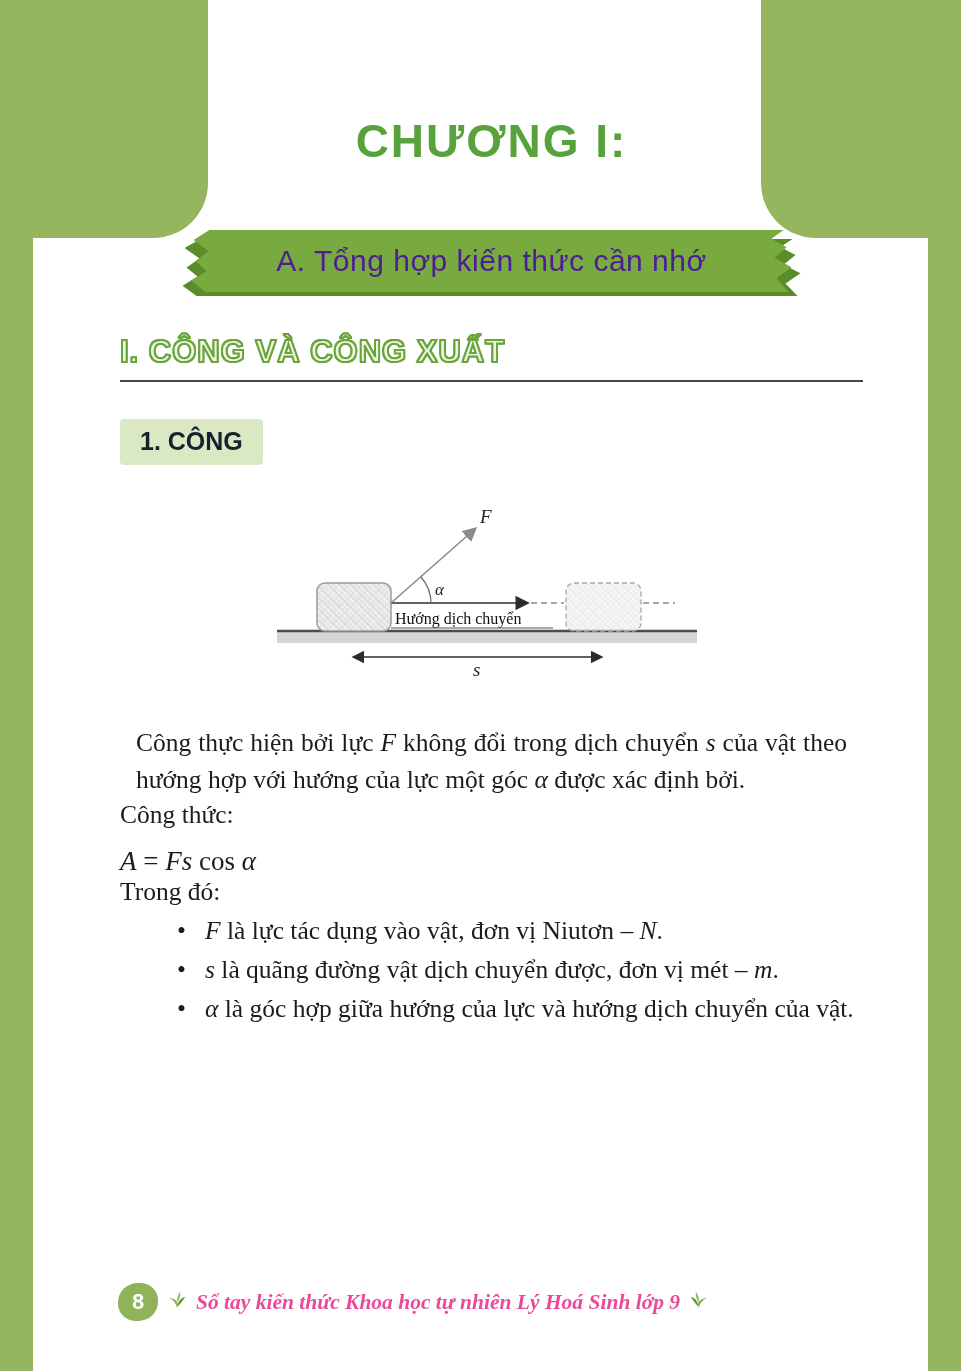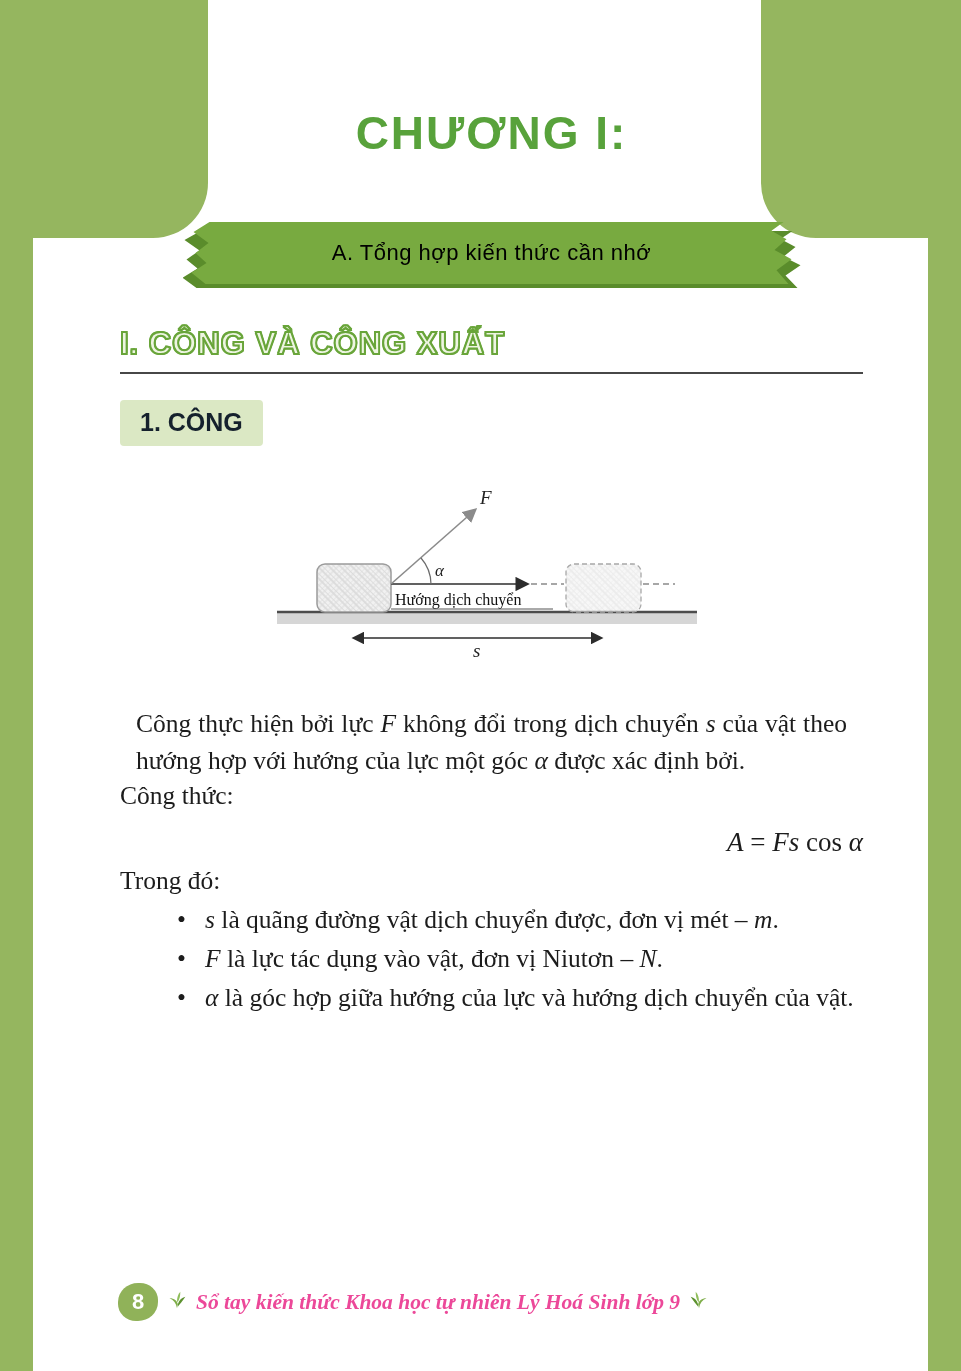--- a/index.html
+++ b/index.html
@@ -8,60 +8,60 @@
     background:#ffffff; color:#1c1c1c;
     font-family:"Liberation Serif", serif;
   }
   
   .strip { position:absolute; top:0; bottom:0; width:33px; background:#95b65f; z-index:1; }
   .strip.left { left:0; } .strip.right { right:0; }
   .corner { position:absolute; top:0; background:#95b65f; z-index:1; }
   .corner.tl { left:0; width:208px; height:238px; border-bottom-right-radius:55px; }
   .corner.tr { right:0; width:200px; height:238px; border-bottom-left-radius:55px; }
 
-  .content { position:relative; z-index:2; padding:0 98px 0 120px; }
+  .content { position:relative; z-index:2; padding:8px 98px 0 120px; }
 
   .chapter { padding-top:106px; text-align:center; font-family:"Liberation Sans", sans-serif;
     font-weight:bold; color:#58a23b; }
   .chapter-line1 { font-size:46px; letter-spacing:2px; }
   .chapter-line2 { font-size:48px; letter-spacing:2px; margin-top:16px; }
 
   .banner-wrap { position:relative; width:600px; height:62px; margin:62px auto 0; }
   .banner-back { position:absolute; left:-9px; right:-9px; top:9px; bottom:-4px; background:#5a8c2b;
     clip-path:polygon(18px 0%, calc(100% - 8px) 0%, calc(100% - 20px) 14%, calc(100% - 5px) 28%,
       calc(100% - 17px) 45%, 100% 60%, calc(100% - 15px) 78%, calc(100% - 3px) 100%,
       14px 100%, 0% 82%, 15px 66%, 4px 50%, 17px 34%, 2px 16%); }
-  .banner { position:absolute; inset:0; background:#78aa40; color:#000000;
-    font-family:"Liberation Sans", sans-serif; font-size:22px; line-height:62px; text-align:center;
+  .banner { position:absolute; inset:0; background:#78aa40; color:#4c1d95;
+    font-family:"Liberation Sans", sans-serif; font-size:30px; line-height:62px; text-align:center;
     letter-spacing:0.5px;
     clip-path:polygon(18px 0%, calc(100% - 8px) 0%, calc(100% - 20px) 14%, calc(100% - 5px) 28%,
       calc(100% - 17px) 45%, 100% 60%, calc(100% - 15px) 78%, calc(100% - 3px) 100%,
       14px 100%, 0% 82%, 15px 66%, 4px 50%, 17px 34%, 2px 16%); }
 
-  .section-heading { margin:42px 0 0; padding-bottom:10px;
+  .section-heading { margin:42px 0 11px; padding-bottom:10px;
     font-family:"Liberation Sans", sans-serif; font-size:31px; font-weight:700; letter-spacing:1px;
     color:#eef5e2; -webkit-text-stroke:1.8px #69a53a;
     text-shadow:-1px -1px 0 #69a53a, 1px -1px 0 #69a53a, -1px 1px 0 #69a53a, 1px 1px 0 #69a53a;
     border-bottom:2px solid #474747; }
 
   .badge { display:inline-block; margin-top:26px; background:#dbe8c4; color:#15212d;
     font-family:"Liberation Sans", sans-serif; font-weight:700; font-size:25px;
     padding:8px 20px 9px; border-radius:4px; }
 
   figure { margin:40px 0 0; text-align:center; }
   figcaption { margin-top:24px; font-size:24.5px; }
 
   .svg-math { font-family:"Liberation Serif", serif; font-style:italic; font-size:19px; fill:#222; }
   .svg-math.small { font-size:17px; }
   .svg-serif { font-family:"Liberation Serif", serif; font-size:16px; fill:#111; }
 
   .para { margin:36px 16px 0; font-size:25.5px; line-height:1.44; text-align:justify; }
   .plabel { margin:2px 0 16px; font-size:25.5px; }
-  .formula { margin:16px 0 0; text-align:right; font-size:27px; }
-  .legend { margin:8px 0 0; font-size:25.5px; }
+  .formula { margin:16px 0 0; text-align:left; font-size:27px; }
+  .legend { margin:0 0 0; font-size:25.5px; }
   ul.bullets { list-style:none; margin:6px 0 0; padding:0; font-size:25.5px; line-height:1.44;
     text-align:justify; }
   ul.bullets li { position:relative; padding-left:85px; margin-top:2px; }
   ul.bullets li::before { content:"•"; position:absolute; left:57px; color:#1c1c1c; }
 
   .mi { font-style:italic; }
 
   .footer { position:absolute; left:118px; bottom:50px; z-index:2;
     display:flex; align-items:center; gap:9px; }
   .pagenum { width:40px; height:38px; border-radius:50% 45% 50% 45%; background:#90b259;
@@ -135,22 +135,22 @@
 
   <p class="para"><span>Công thực hiện bởi lực </span><span class="mi">F</span><span> không đổi trong dịch chuyển </span><span class="mi">s</span><span> của vật theo hướng hợp với hướng của lực một góc </span><span class="mi">α</span><span> được xác định bởi.</span></p>
 
   <p class="plabel">Công thức:</p>
 
   <div class="formula"><span class="mi">A</span><span> = </span><span class="mi">Fs</span><span> cos </span><span class="mi">α</span></div>
 
   <p class="legend">Trong đó:</p>
 
   <ul class="bullets">
+    <li><span class="mi">F</span><span> là lực tác dụng vào vật, đơn vị Niutơn – </span><span class="mi">N</span><span>.</span></li>
     <li><span class="mi">s</span><span> là quãng đường vật dịch chuyển được, đơn vị mét – </span><span class="mi">m</span><span>.</span></li>
-    <li><span class="mi">F</span><span> là lực tác dụng vào vật, đơn vị Niutơn – </span><span class="mi">N</span><span>.</span></li>
     <li><span class="mi">α</span><span> là góc hợp giữa hướng của lực và hướng dịch chuyển của vật.</span><span class="mi"></span><span></span></li>
   </ul>
 
 </main>
 
 <footer class="footer">
   <span class="pagenum">8</span>
   <span class="leaf">
     <svg width="20" height="24" viewBox="0 0 24 24">
       <path d="M12 22 C 11 16 8 12 3 10 C 9 10 12 13 13 17 Z" fill="#7fae4a"></path>

